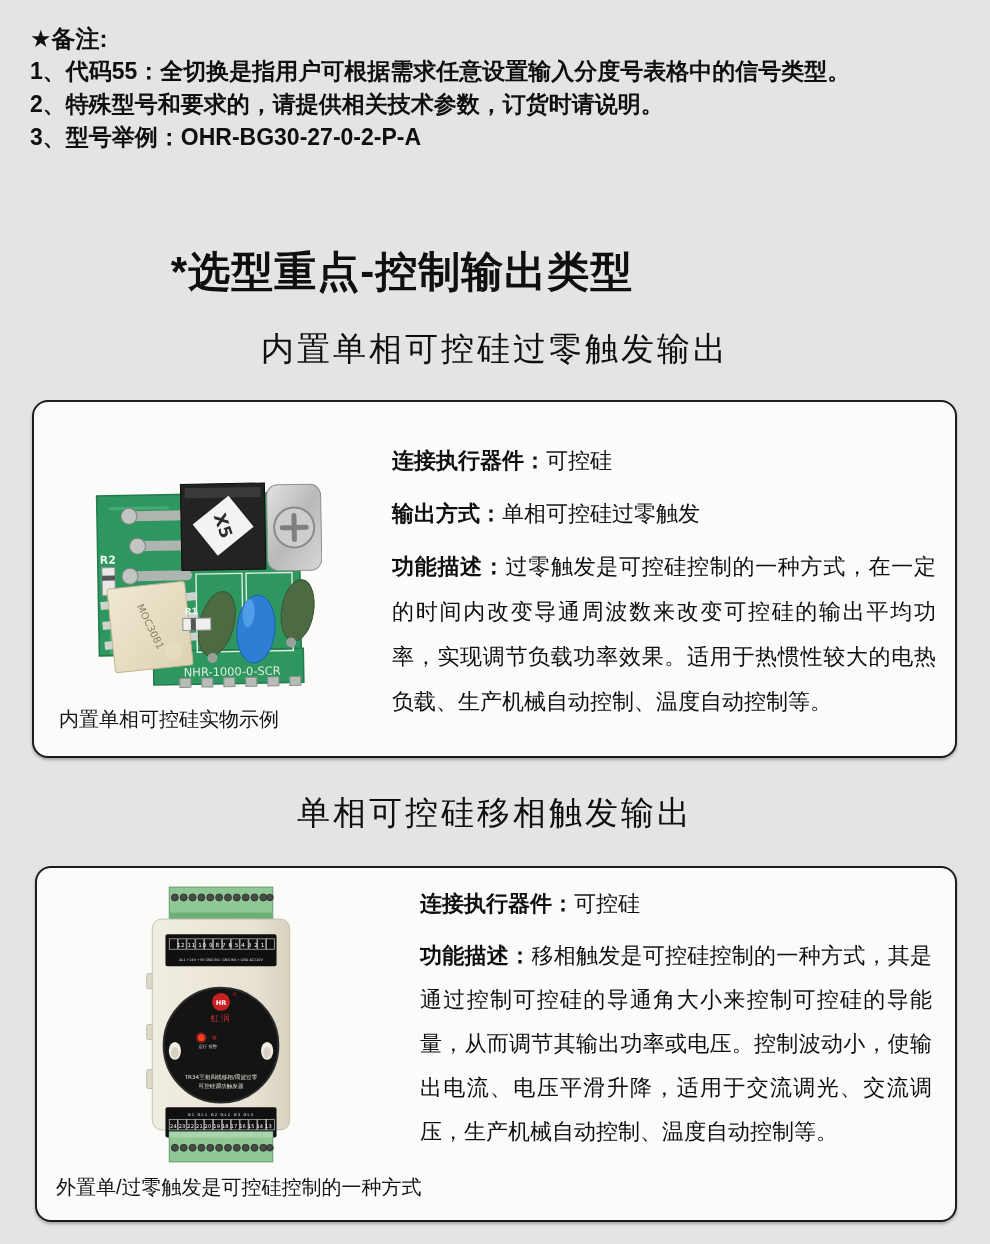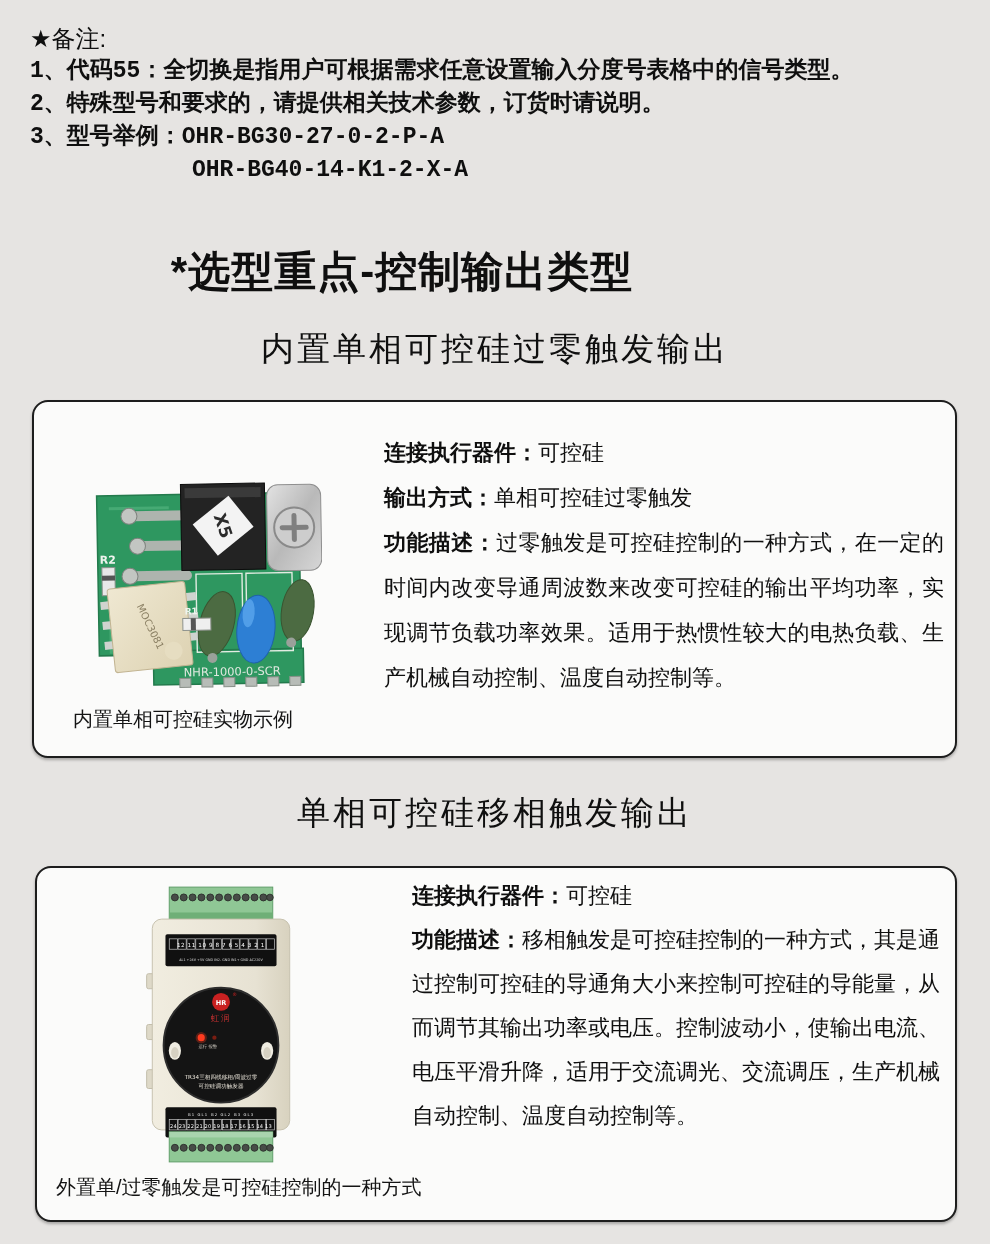--- a/index.html
+++ b/index.html
@@ -5,22 +5,22 @@
   * { margin:0; padding:0; box-sizing:border-box; }
   html,body { width:990px; }
   body {
     font-family:"Liberation Sans","DejaVu Sans",sans-serif;
     background:#e6e4e2; color:#0f0f0f;
   }
   .page { position:relative; width:990px; height:1244px; overflow:hidden; background:#e6e4e2; }
 
   
   .notes { position:absolute; left:30px; top:22px; width:930px; }
-  .notes-title { font-size:24px; font-weight:400; line-height:33px; }
-  .note-line { font-size:23px; font-weight:600; line-height:33px;font-family:Liberation Mono, monospace; }
+  .notes-title { font-size:24px; font-weight:700; line-height:33px; }
+  .note-line { font-size:23px; font-weight:600; line-height:33px; }
   .note-model2 { padding-left:162px; }
 
   
   .main-title {
     position:absolute; left:0; top:244px; width:804px;
     text-align:center; font-size:42px; font-weight:900; letter-spacing:1px;
   }
   .sub-title {
     position:absolute; left:0; width:990px; text-align:center;
     font-size:33px; font-weight:500; letter-spacing:3px;
@@ -31,45 +31,44 @@
   
   .card {
     position:absolute; background:#fbfbfa;
     border:2px solid #1d1d1d; border-radius:16px;
     box-shadow:0 2px 3px rgba(0,0,0,.28);
   }
   .card1 { left:32px; top:400px; width:925px; height:358px; }
   .card2 { left:35px; top:866px; width:922px; height:356px; }
 
   .caption { position:absolute; font-size:20px; color:#141414; white-space:nowrap; }
-  .cap1 { left:39px; top:304px; }
+  .cap1 { left:25px; top:304px; }
   .cap2 { left:19px; top:306px; }
 
   .spec-col { position:absolute; text-align:justify; }
   .col1 { left:350px; top:28px; width:560px; font-size:22px; line-height:45px; }
   .col2 { left:375px; top:6px;  width:528px; font-size:22px; line-height:44px; }
-  .spec { margin:0; }
+  .spec { margin:8px; }
   .spec-label { font-weight:700; }
 
   .pcb-svg    { position:absolute; left:56px;  top:60px; width:232px; height:228px; }
   .device-svg { position:absolute; left:104px; top:14px; width:160px; height:285px; }
 
   svg text { font-family:"DejaVu Sans","Liberation Sans",sans-serif; }
 </style>
 </head>
 <body>
 
 <div class="page">
 
   <section class="notes">
     <div class="notes-title">★备注:</div>
     <div class="note-line">1、代码55：全切换是指用户可根据需求任意设置输入分度号表格中的信号类型。</div>
     <div class="note-line">2、特殊型号和要求的，请提供相关技术参数，订货时请说明。</div>
     <div class="note-line">3、型号举例：OHR-BG30-27-0-2-P-A</div>
-    <div class="note-line note-model2">OHR-BG40-14-K1-2-X-A</div>
   </section>
 
   <h1 class="main-title">*选型重点-控制输出类型</h1>
 
   <h2 class="sub-title sub1">内置单相可控硅过零触发输出</h2>
 
   <div class="card card1">
 
     <svg class="pcb-svg" viewBox="0 0 232 228" aria-hidden="true">
       <defs>

